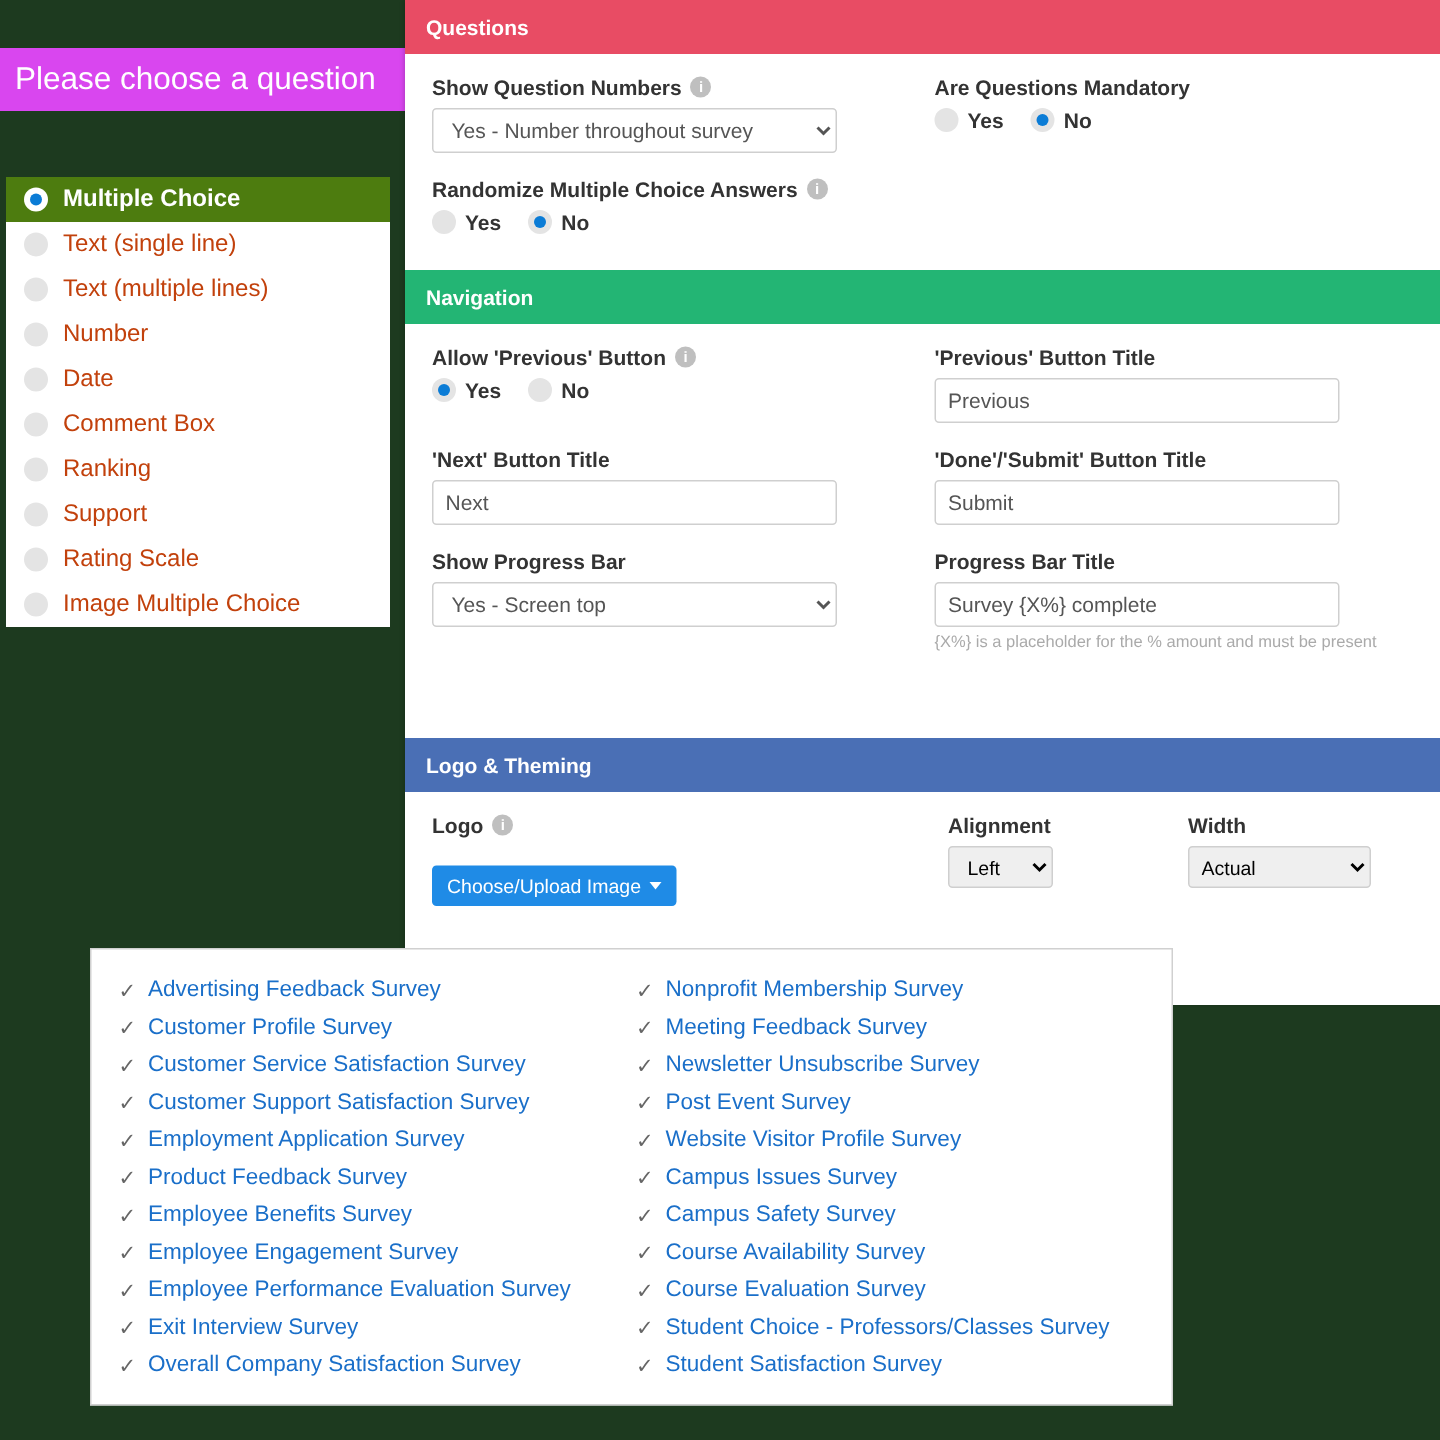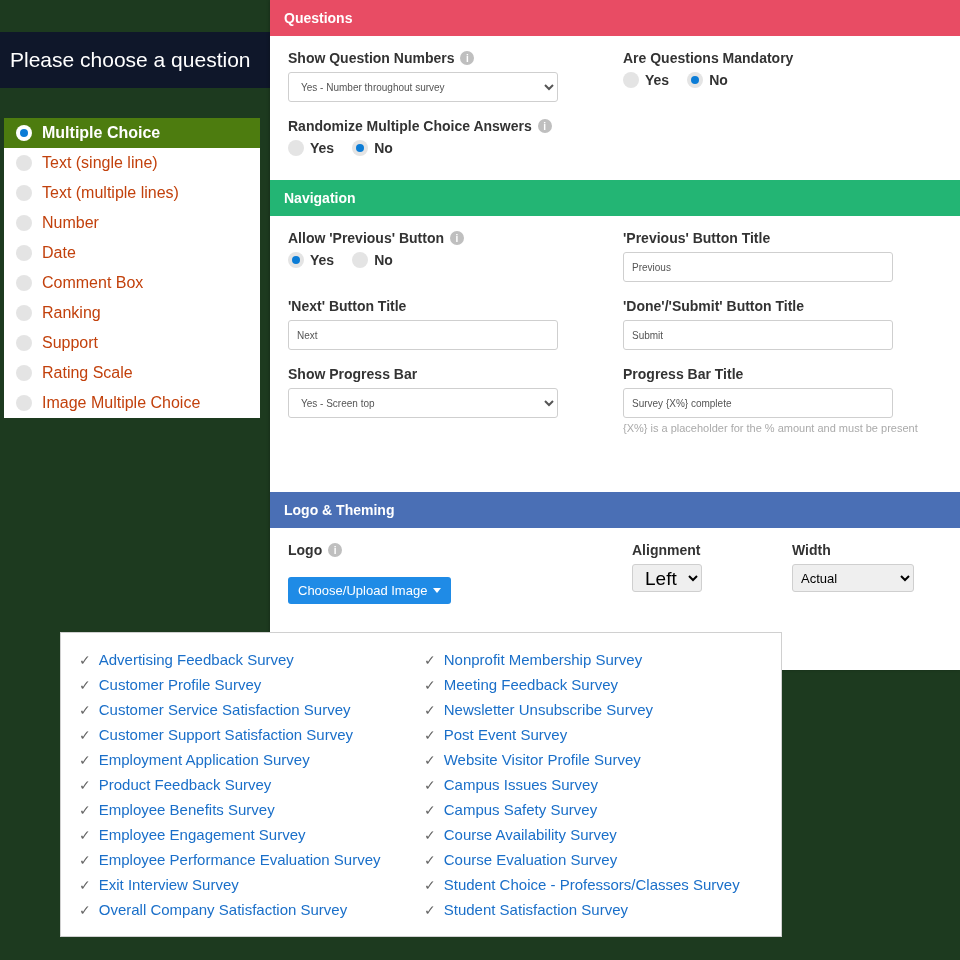--- a/index.html
+++ b/index.html
@@ -1,46 +1,46 @@
 <!DOCTYPE html>
 <html><head>
 <meta charset="utf-8">
 <style>
   * { box-sizing: border-box; margin: 0; padding: 0; }
   body { font-family: "Segoe UI", Arial, sans-serif; width: 960px; height: 960px; background: #1d3a1f; position: relative; overflow: hidden; }
 
   
-  .dark-header { position: absolute; left: 0; top: 32px; width: 300px; height: 56px; background: #0f172a; color: #fff; font-size: 21px; display:flex; align-items:center; padding: 0 10px; overflow:hidden; white-space:nowrap; }
+  .dark-header { position: absolute; left: 0; top: 32px; width: 300px; height: 42px; background: #d946ef; color: #fff; font-size: 21px; display:flex; align-items:center; padding: 0 10px; overflow:hidden; white-space:nowrap; }
   .qtype-panel { position: absolute; left: 4px; top: 118px; width: 256px; background: #fff; }
   .qtype-item { display:flex; align-items:center; padding: 6px 12px; font-size: 16px; color:#c2410c; cursor:pointer; }
   .qtype-item.selected { background:#4d7c0f; color:#fff; font-weight:600; }
   .radio-dot { width:16px; height:16px; border-radius:50%; background:#e4e4e4; margin-right:10px; display:inline-flex; align-items:center; justify-content:center; flex-shrink:0; }
   .radio-dot.on { background:#fff; }
   .radio-dot.on::after { content:""; width:8px; height:8px; border-radius:50%; background:#0b7cd6; }
 
   
   .settings-col { position: absolute; left: 270px; top: 0; width: 690px; background:#fff; box-shadow: -1px 0 3px rgba(0,0,0,.2); }
   .section-hdr { color:#fff; font-weight:600; font-size:14px; padding:10px 14px; }
   .hdr-red { background:#e84c64; }
   .hdr-green { background:#23b574; }
   .hdr-blue { background:#4a6fb5; }
   .section-body { padding: 14px 18px 24px; display:grid; grid-template-columns: 1fr 1fr; column-gap: 60px; row-gap:20px;gap:16px; }
   .field { font-size:14px; }
   .field-label { font-weight:600; color:#333; margin-bottom:6px; display:flex; align-items:center; gap:6px; }
   .info-icon { width:14px; height:14px; border-radius:50%; background:#bfbfbf; color:#fff; font-size:10px; display:inline-flex; align-items:center; justify-content:center; font-weight:700; }
-  .text-input, .select { width: 270px; height:30px; border:1px solid #cfcfcf; border-radius:3px; padding:0 8px; font-size:10px; color:#555; background:#fff; }
+  .text-input, .select { width: 270px; height:30px; border:1px solid #cfcfcf; border-radius:3px; padding:0 8px; font-size:14px; color:#555; background:#fff; }
   .select { appearance:auto; }
   .radio-row { display:flex; align-items:center; gap:18px; margin-top:2px; }
   .r { display:inline-flex; align-items:center; gap:6px; font-size:14px; font-weight:600; color:#333; cursor:pointer;}
   .r .dot { width:16px; height:16px; border-radius:50%; background:#e4e4e4; display:inline-flex; align-items:center; justify-content:center;}
   .r.sel .dot::after { content:""; width:8px; height:8px; border-radius:50%; background:#0b7cd6; }
   .hint { font-size:11px; color:#aaa; margin-top:4px; }
   .btn-primary { background:#1f8be6; color:#fff; border:none; border-radius:3px; padding:6px 10px; font-size:13px; cursor:pointer; display:inline-flex; align-items:center; gap:6px;margin-top:13px;}
   .caret-down { width:0; height:0; border-left:4px solid transparent; border-right:4px solid transparent; border-top:5px solid #fff;}
-  .small-select { width:70px; height:28px; border:1px solid #cfcfcf; border-radius:3px; padding:0 8px; font-size:19px;}
+  .small-select { width:70px; height:28px; border:1px solid #cfcfcf; border-radius:3px; padding:0 8px; font-size:13px;}
   .med-select { width:122px; height:28px; border:1px solid #cfcfcf; border-radius:3px; padding:0 4px; font-size:13px;}
 
   .logo-body { padding:14px 18px 26px; display:grid; grid-template-columns: 1fr 150px 150px; column-gap:10px;}
   .full-span2 { grid-column: span 2; }
 
   
   .templates { position:absolute; left:60px; top:632px; width:722px; background:#fff; border:1px solid #d0d0d0; padding:14px 18px; display:grid; grid-template-columns: 1fr 1fr; column-gap:6px; }
   .tpl-item { display:flex; align-items:center; gap:8px; font-size:15px; color:#1a6fc9; padding:4px 0; cursor:pointer;}
   .check { color:#666; font-size:14px;}
 </style>

